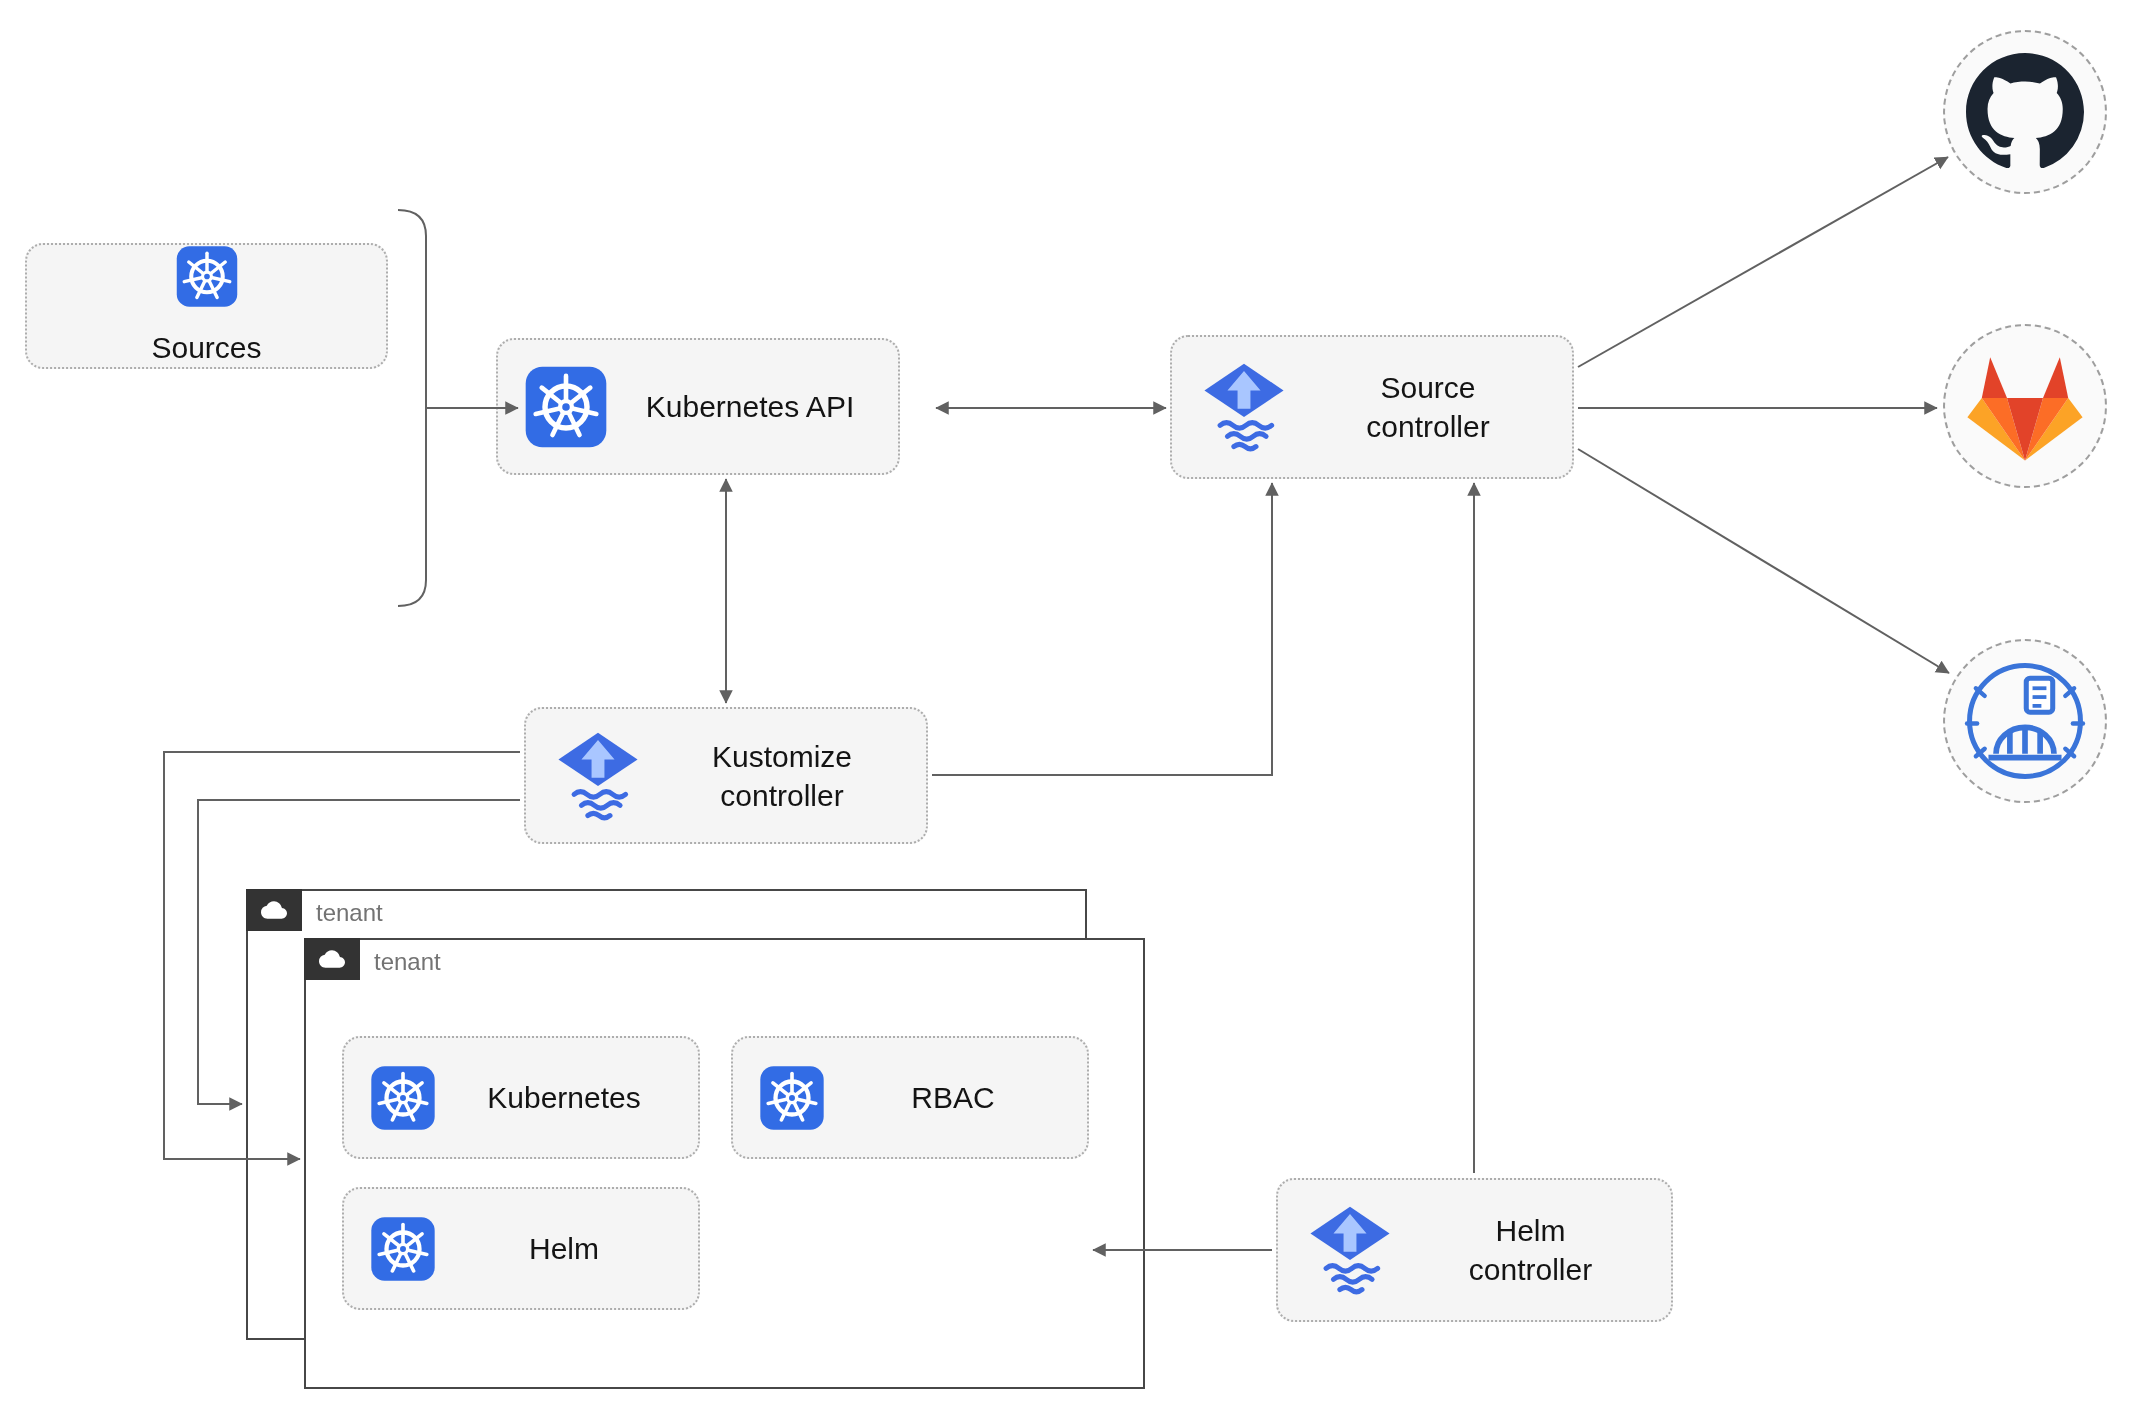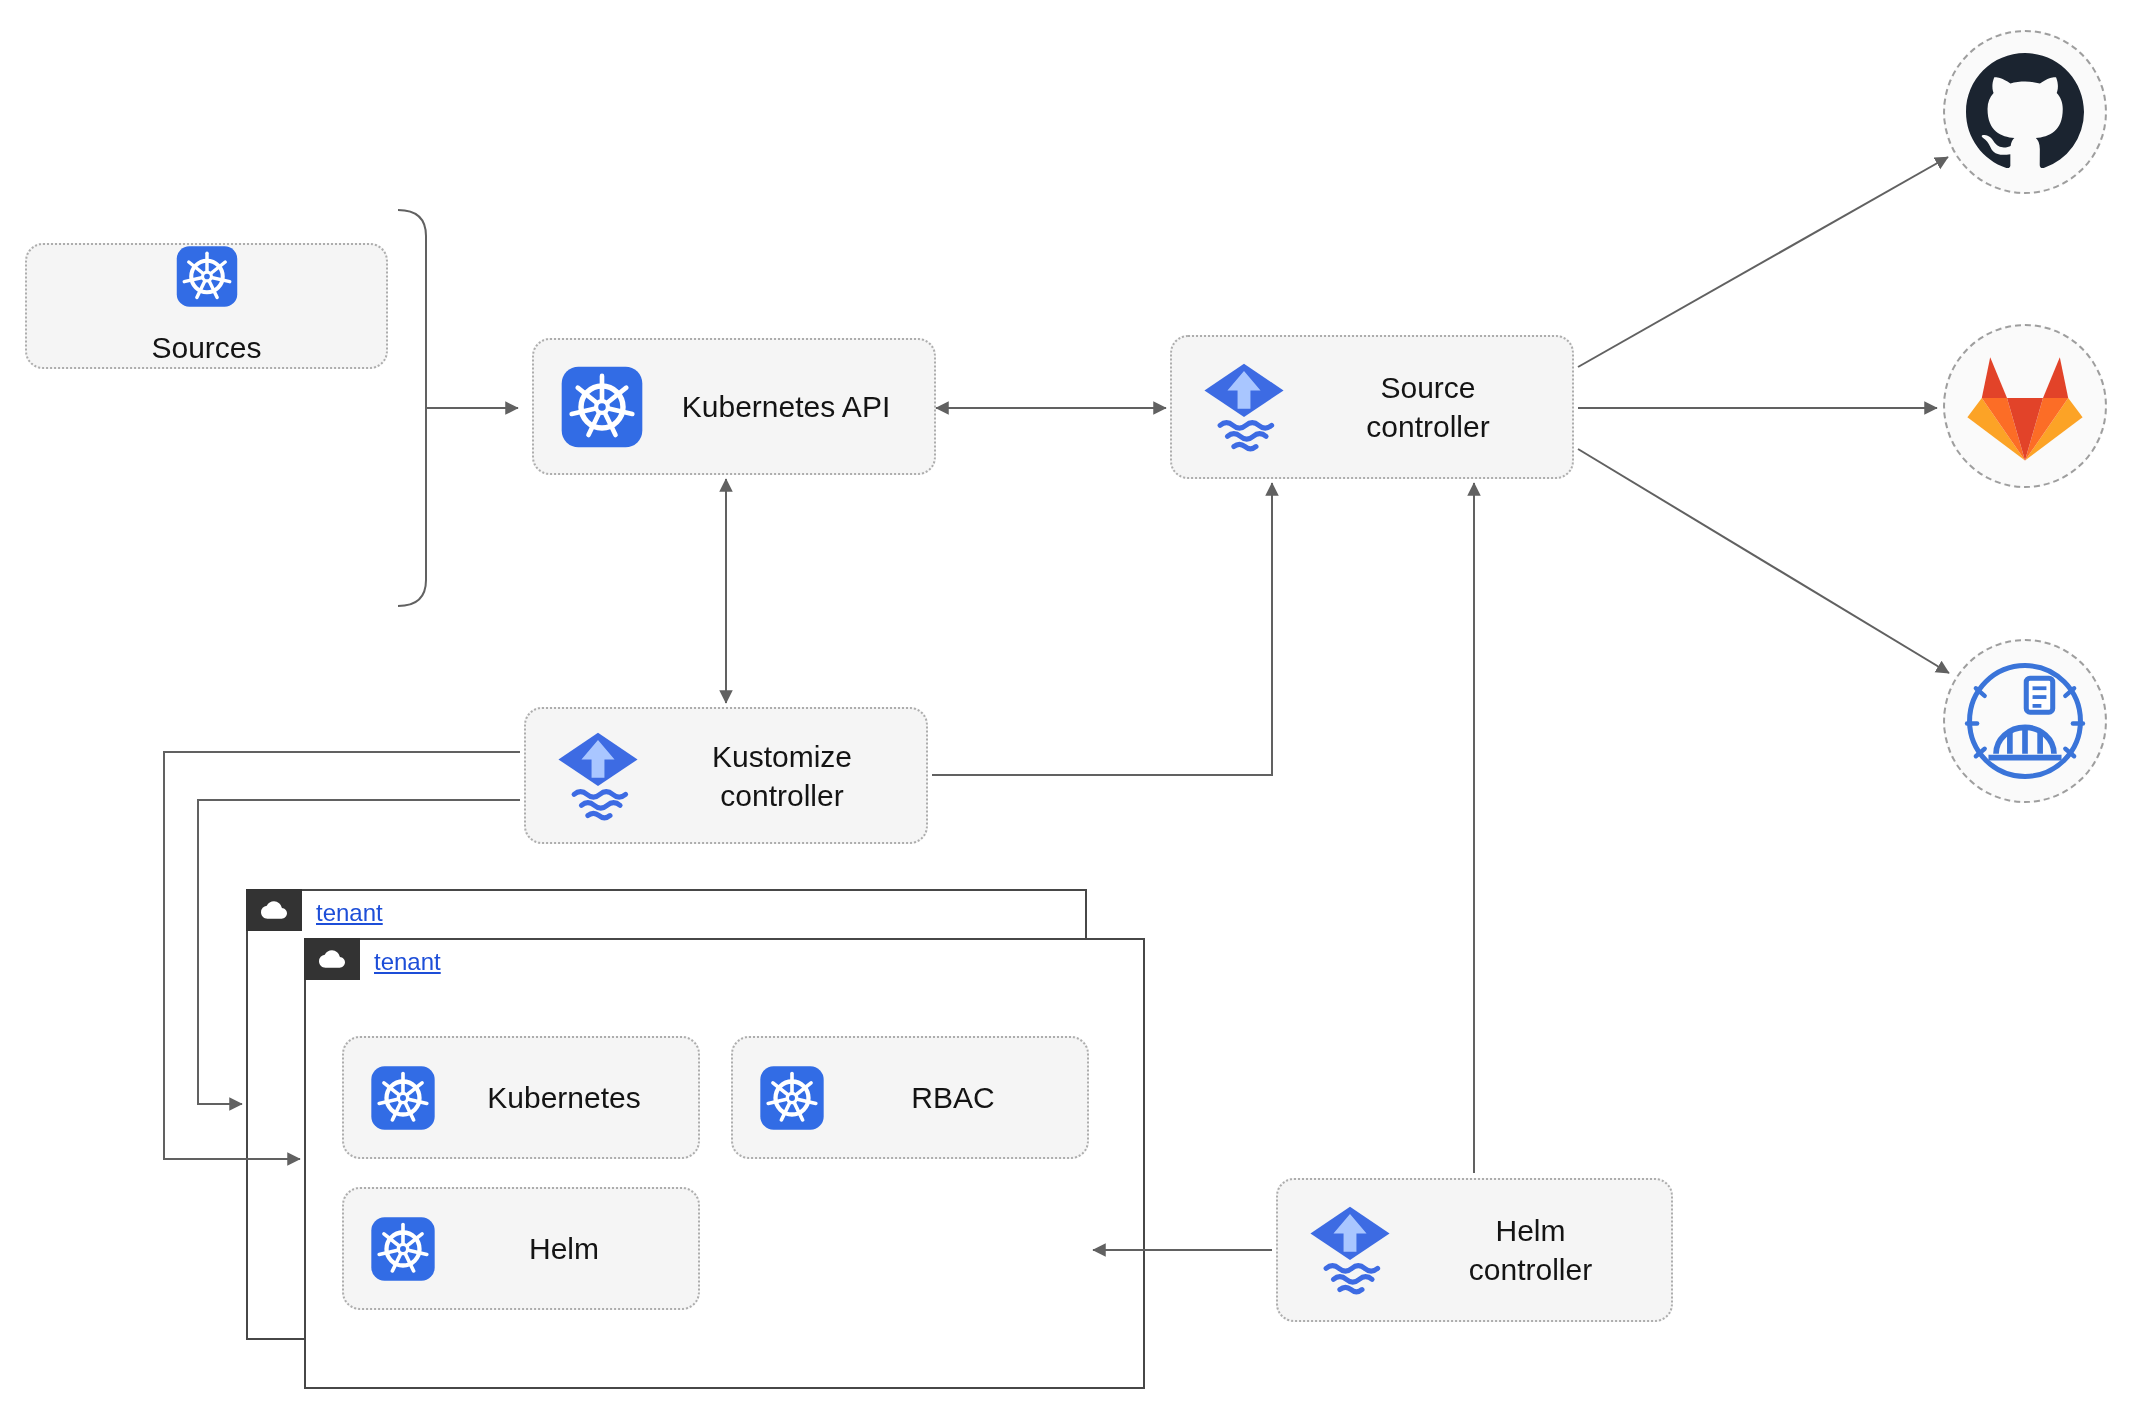--- a/index.html
+++ b/index.html
@@ -17,21 +17,21 @@
   .circle{
     position:absolute; width:164px; height:164px; border-radius:50%;
     border:2.5px dashed var(--circle-border); background:var(--circle-fill);
     display:flex; align-items:center; justify-content:center;
   }
   .tenant{ position:absolute; background:#fff; border:2.5px solid var(--tenant-border); }
   .chip{
     position:absolute; left:-2.5px; top:-2.5px; width:56px; height:42px;
     background:var(--chip-bg); display:flex; align-items:center; justify-content:center;
   }
-  .tlabel{ position:absolute; left:68px; top:8px; font-size:24px; color:#1d4ed8;text-decoration:underline; }
+  .tlabel{ position:absolute; left:68px; top:8px; font-size:24px; color:#737373; }
   svg.edges{ position:absolute; left:0; top:0; width:2144px; height:1407px; pointer-events:none; }
   .defs{ position:absolute; width:0; height:0; overflow:hidden; }
 </style>
 </head>
 <body>
 
 <svg class="defs" aria-hidden="true">
   <defs>
     <symbol id="icon-k8s" viewBox="0 0 100 100">
       <rect x="2" y="2" width="96" height="96" rx="20" style="fill:var(--k8s-blue)"></rect>
@@ -108,21 +108,21 @@
   <div class="node" style="left:25px; top:243px; width:363px; height:126px;flex-direction:column;">
     <svg width="64" height="64">
         <use href="#icon-k8s"></use>
       </svg>
     <span class="label">
         <span>Sources</span>
       </span>
   </div>
 
 
-  <div class="node" style="left:532px; top:338px; width:404px; height:137px;">
+  <div class="node" style="left:496px; top:338px; width:404px; height:137px;">
     <svg width="84" height="84">
         <use href="#icon-k8s"></use>
       </svg>
     <span class="label">
         <span>Kubernetes API</span>
       </span>
   </div>
 
   <div class="node" style="left:1170px; top:335px; width:404px; height:144px;justify-content:center;">
     <svg width="92" height="92">

